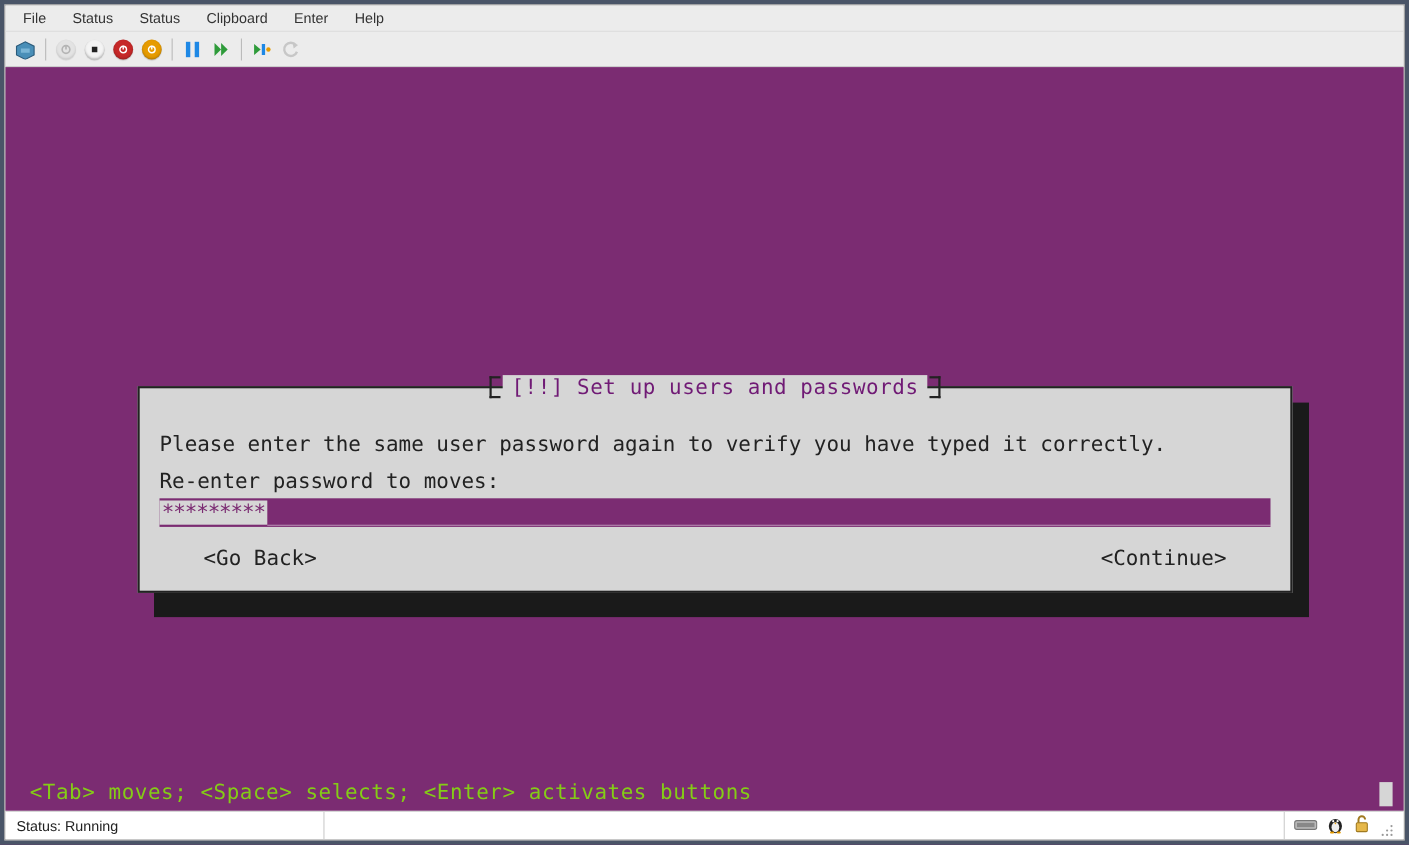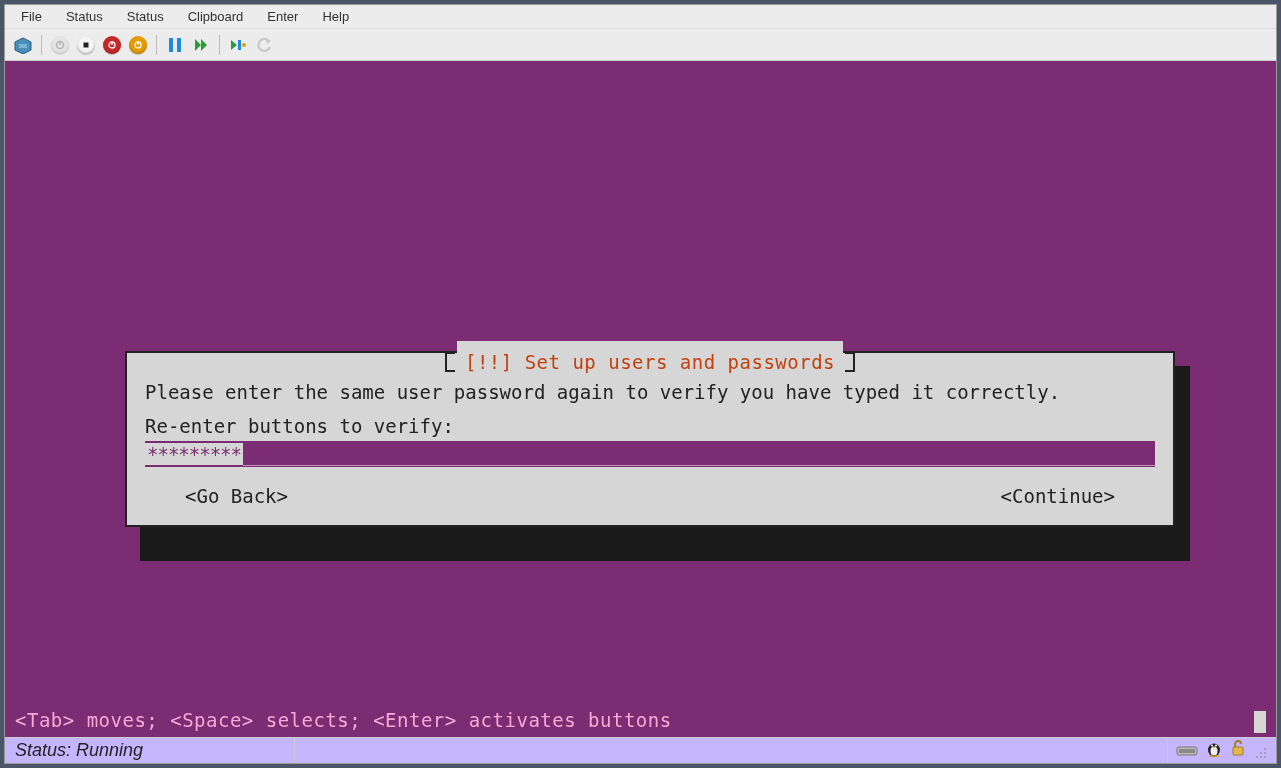--- a/index.html
+++ b/index.html
@@ -64,23 +64,23 @@
     flex: 1;
     background: #7b2c72;
     position: relative;
     font-family: "DejaVu Sans Mono", "Liberation Mono", monospace;
     font-size: 19px;
     color: #ddd;
     overflow: hidden;
   }
   .hint-bar {
     position: absolute;
-    left: 10px;
+    left: 22px;
     bottom: 6px;
-    color: #f9a8d4;
+    color: #84cc16;
     letter-spacing: 0.5px;
   }
   .cursor-block {
     position: absolute;
     right: 10px;
     bottom: 4px;
     width: 12px;
     height: 22px;
     background: #d6d6d6;
   }
@@ -105,33 +105,33 @@
   .dialog-title-wrap {
     position: absolute;
     top: -12px;
     left: 0; right: 0;
     display: flex;
     justify-content: center;
     align-items: center;
   }
   .dialog-title {
     background: #d6d6d6;
-    color: #c2410c;
-    padding: 10px 8px;
+    color: #701a75;
+    padding: 0 8px;
     letter-spacing: 0.5px;
   }
   .title-bracket {
     display:inline-block;
     width: 10px; height: 20px;
     border-top: 2px solid #222;
     border-bottom: 2px solid #222;
   }
   .title-bracket.left { border-left: 2px solid #222; margin-right: 2px;}
   .title-bracket.right { border-right: 2px solid #222; margin-left: 2px;}
-  .dialog-text { margin: 6px 0 12px 0; color: #222; }
+  .dialog-text { margin: 18px 0 12px 0; color: #222; }
   .prompt-label { margin-bottom: 4px; color: #222;}
   .pw-field {
     background: #7b2c72;
     height: 26px;
     display: flex;
     align-items: center;
     margin: 2px 0 18px 0;
   }
   .pw-chars {
     background: #d6d6d6;
@@ -156,27 +156,26 @@
   }
   .dialog-actions {
     display: flex;
     justify-content: space-between;
     padding: 0 40px;
     color: #222;
     gap: 18px;
   }
   .statusbar {
     height: 26px;
-    background: #c4b5fd;
+    background: #ffffff;
     border-top: 1px solid #ccc;
     display: flex;
     align-items: stretch;
-    font-size: 18px;
+    font-size: 13px;
     color: #222;
-    font-style: italic;
   }
   .status-cell {
     border-right: 1px solid #ccc;
     padding: 4px 10px;
     display: flex;
     align-items: center;
   }
   .status-spacer { flex: 1; }
   .status-icons {
     display: flex; align-items: center; gap: 8px; padding: 0 8px;
@@ -268,21 +267,21 @@
 
     <div class="dialog-shadow"></div>
 
     <div class="dialog">
       <div class="dialog-title-wrap">
         <span class="title-bracket left"></span>
         <span class="dialog-title">[!!] Set up users and passwords</span>
         <span class="title-bracket right"></span>
       </div>
       <div class="dialog-text">Please enter the same user password again to verify you have typed it correctly.</div>
-      <div class="prompt-label">Re-enter buttons to verify:</div>
+      <div class="prompt-label">Re-enter password to moves:</div>
       <div class="pw-field">
         <span class="pw-chars">*********</span>
         <span class="pw-underline"></span>
       </div>
       <div class="dialog-actions">
         <span>&lt;Go Back&gt;</span>
         <span>&lt;Continue&gt;</span>
       </div>
     </div>
 

